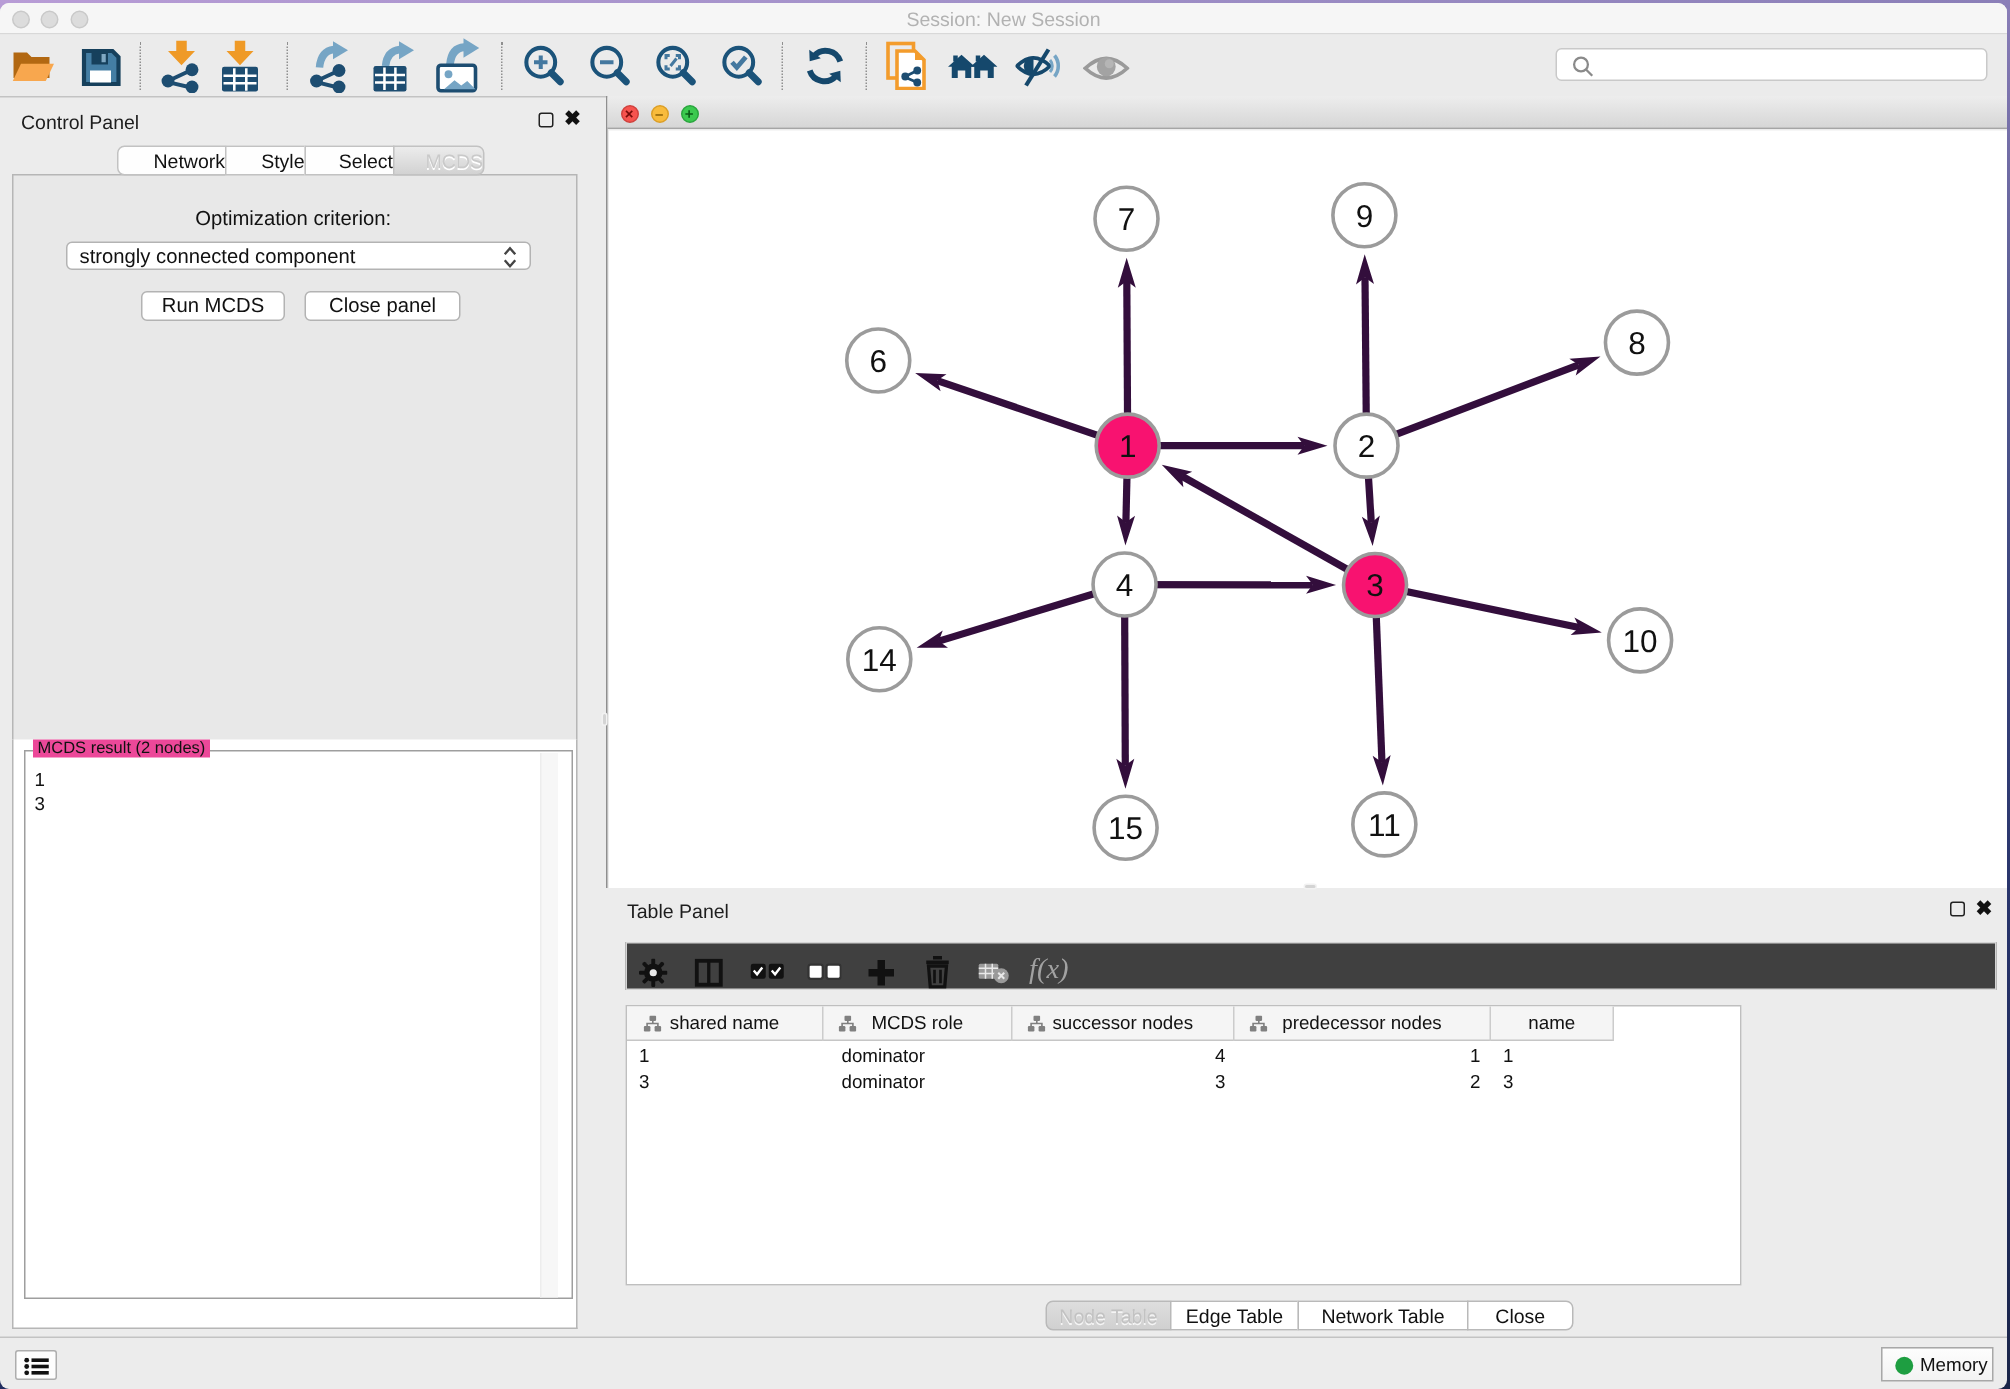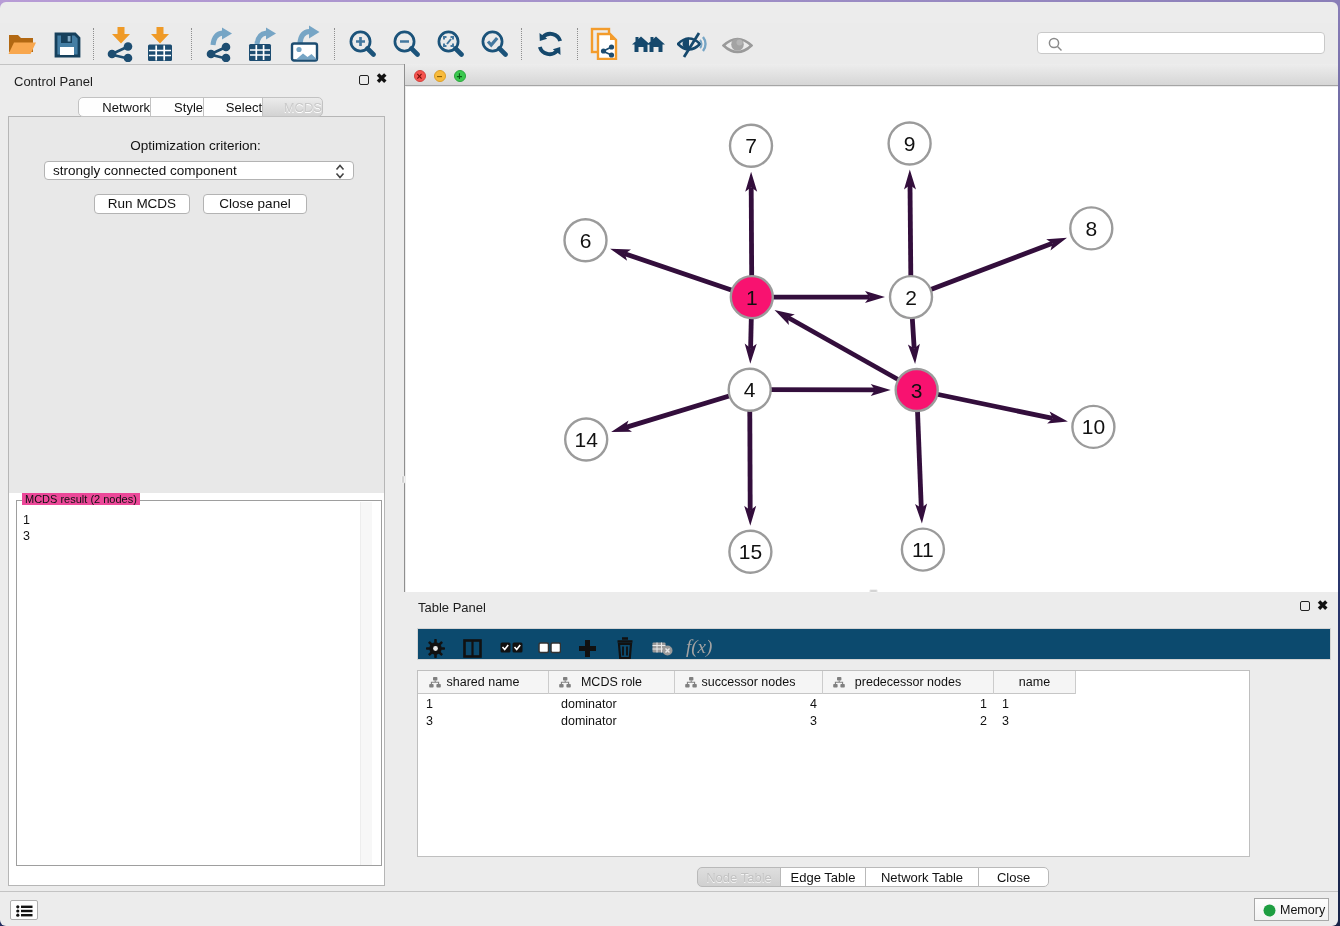--- a/index.html
+++ b/index.html
@@ -30,32 +30,38 @@
 
 #sccwin{position:absolute;left:404px;top:62px;width:934px;height:528px;border-left:1px solid #8f8f8f}
 #scctitle{position:absolute;left:0;top:0;width:100%;height:22px;background:linear-gradient(#ededed,#d6d6d6);border-bottom:1px solid #a5a5a5}
 .mtl{position:absolute;top:6px;width:12px;height:12px;border-radius:50%;font-size:10px;font-weight:700;text-align:center;line-height:11px}
 #scclbl{position:absolute;top:5px;width:100%;text-align:center;font-size:13px;font-weight:600;color:#1a1a1a}
 #canvas{position:absolute;left:1px;top:23px;width:933px;height:505px;background:#fff;overflow:hidden}
 .handle{position:absolute;background:#d4d4d4;border:1px solid #f2f2f2;border-radius:2px}
 
 #tpanel{position:absolute;left:391px;top:595px;width:947px;height:294px}
 #tphead{position:absolute;left:27px;top:3px;font-size:13px;color:#1d1d1d}
-#ttoolbar{position:absolute;left:26px;top:31px;width:914px;height:32px;background:#0c4a6e;border:1px solid #d4d4d4}
-#ttable{position:absolute;left:26px;top:73px;width:833px;height:187px;background:#fff;border:1px solid #bfbfbf}
+#ttoolbar{position:absolute;left:26px;top:31px;width:914px;height:32px;background:#404040;border:1px solid #d4d4d4}
+#ttable{position:absolute;left:26px;top:73px;width:744px;height:187px;background:#fff;border:1px solid #bfbfbf}
 #thead{position:absolute;left:0;top:0;width:658px;height:23px;background:#f5f5f5;border-bottom:1px solid #c6c6c6}
 .hcol{position:absolute;top:0;height:23px;border-right:1px solid #cccccc;font-size:12.5px;color:#111;text-align:center;line-height:23px}
 .trow{position:absolute;font-size:12.5px;color:#111;height:16px;line-height:16px}
 .btab{position:absolute;top:270px;height:20px;background:#fff;border:1px solid #b9b9b9;font-size:13px;color:#111;text-align:center;line-height:19px}
 
 #statusbar{position:absolute;left:0;top:889px;width:1338px;height:24px;border-top:1px solid #c3c3c3;background:#ececec}
 #listbtn{position:absolute;left:10px;top:8px;width:28px;height:20px;background:#fdfdfd;border:1px solid #adadad;border-radius:2px}
 #membtn{position:absolute;left:1254px;top:6px;width:75px;height:23px;background:linear-gradient(#fdfdfd,#f3f3f3);border:1px solid #a8a8a8;font-size:12.5px;color:#111}
 </style></head><body>
 <div id="win">
+<div id="titlebar">
+<div class="tl" style="left:7.5px"></div>
+      <div class="tl" style="left:27px"></div>
+      <div class="tl" style="left:46.5px"></div>
+<div id="title">Session: New Session</div>
+</div>
 <div id="toolbar">
 <svg class="abs" style="left:7px;top:8px" width="30" height="28" viewBox="0 0 30 28">
         <path d="M2 4h9l3 3h12v14H2z" fill="#b26812"></path>
         <path d="M7 11.5h22l-5.5 11.5H1.5z" fill="#f8a74e"></path>
       </svg>
 <svg class="abs" style="left:53px;top:8px" width="29" height="28" viewBox="0 0 29 28">
         <path d="M3 3h19l4 4v18H3z" fill="#447ea4" stroke="#16405c" stroke-width="2.8"></path>
         <rect x="8" y="3.5" width="11" height="8.5" fill="#16405c"></rect>
         <rect x="14.7" y="5" width="2.8" height="5.5" fill="#7fa8c3"></rect>
         <rect x="7" y="16" width="14" height="8" fill="#fff"></rect>

